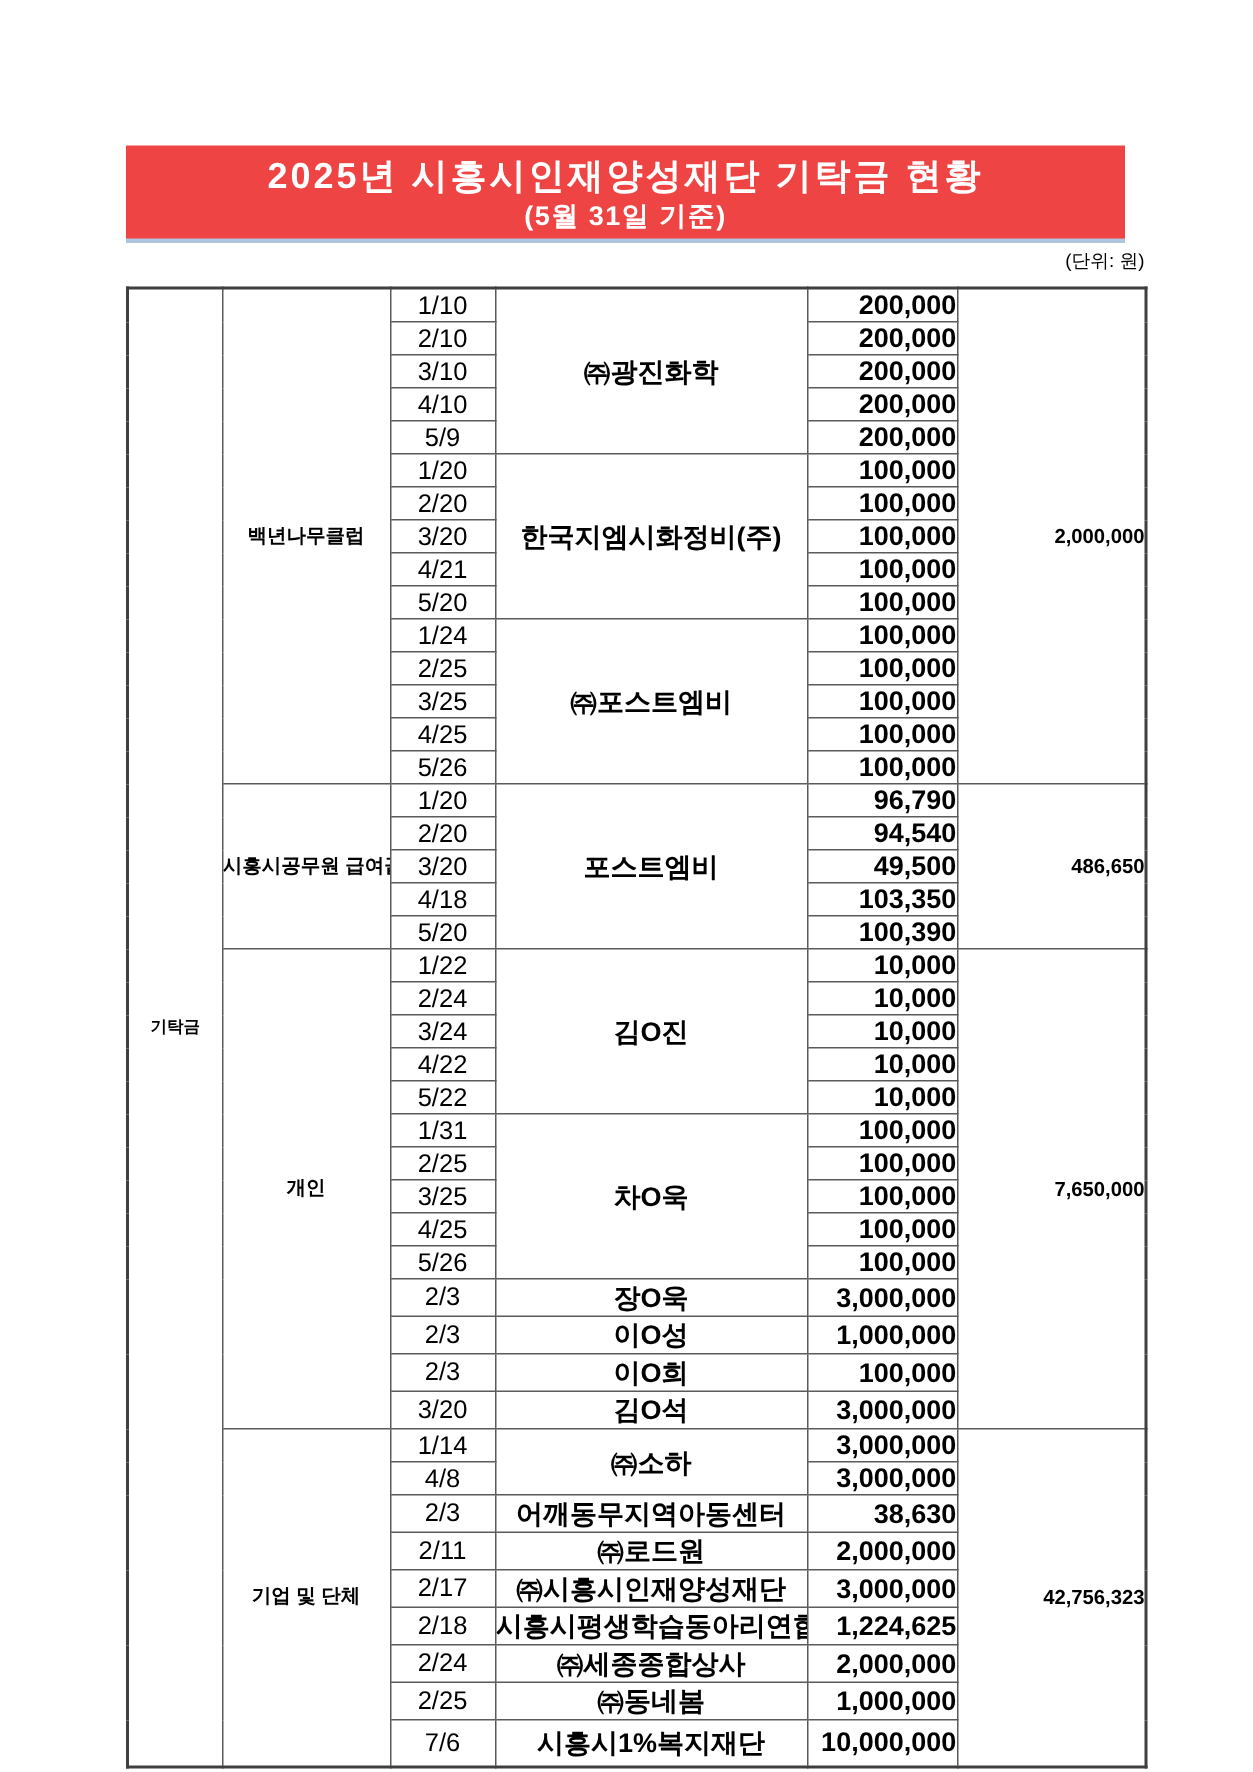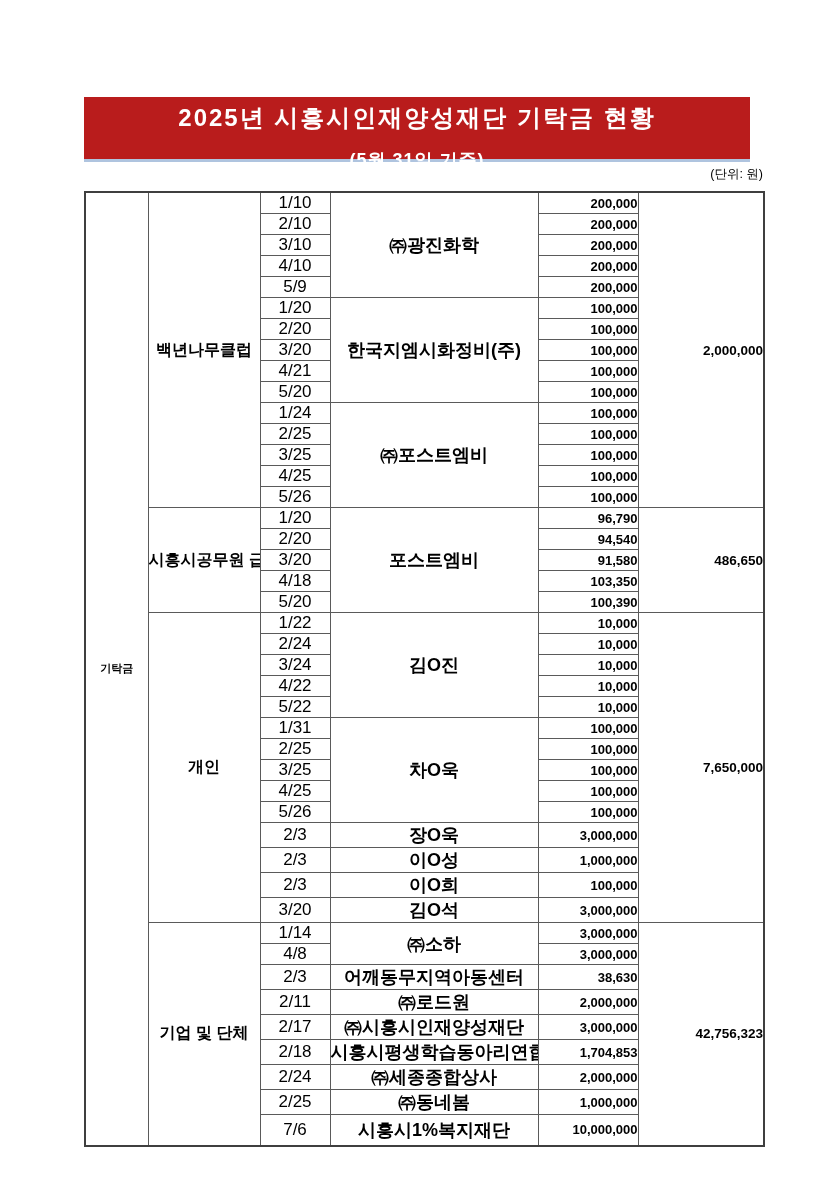--- a/index.html
+++ b/index.html
@@ -11,38 +11,38 @@
     font-family: "Liberation Sans", sans-serif;
     color: #000;
   }
   
   .banner {
     position: absolute;
     left: 84px;
     top: 97px;
     width: 666px;
     height: 62px;
-    background: #b91c1c;
+    background: #ef4444;
     border-bottom: 3px solid #AFC4DF;
     text-align: center;
     color: #ffffff;
   }
   .banner .t1 {
     padding-top: 7px;
     font-size: 24px;
     font-weight: 700;
     letter-spacing: 2px;
     line-height: 1.2;
   }
   .banner .t2 {
     font-size: 18px;
     font-weight: 700;
     letter-spacing: 1px;
     line-height: 1.2;
-    margin-top: 17px;
+    margin-top: 1px;
   }
   
   .unit {
     position: absolute;
     left: 84px;
     top: 166px;
     width: 679px;
     text-align: right;
     font-size: 12.5px;
     font-weight: 400;
@@ -63,24 +63,24 @@
   table.don td {
     border: 1px solid #5a5a5a;
     padding: 0;
     overflow: hidden;
     white-space: nowrap;
     vertical-align: middle;
   }
   table.don tr { height: 19.5px; }
   table.don tr.tall { height: 31px; }
   td.cat  { font-weight: 700; font-size: 11px; text-align: center; }
-  td.sub  { font-weight: 700; font-size: 16px; text-align: center; white-space: pre-line; line-height: 1.3; }
+  td.sub  { font-weight: 700; font-size: 13px; text-align: center; white-space: pre-line; line-height: 1.3; }
   td.date { font-weight: 400; font-size: 17px; text-align: center; }
   td.donor{ font-weight: 700; font-size: 18px; text-align: center; }
-  td.amt  { font-weight: 700; font-size: 13px; text-align: right; padding-right: 8px; }
+  td.amt  { font-weight: 700; font-size: 18px; text-align: right; padding-right: 8px; }
   td.tot  { font-weight: 700; font-size: 13.5px; text-align: right; padding-right: 13px; }
   
   td.ge { border-bottom: 3px double #4d4d4d; }
 </style>
 </head>
 <body>
 
 <div class="page">
 
   <div class="banner">
@@ -174,21 +174,21 @@
             <td class="donor ge" rowspan="5">포스트엠비</td>
             <td class="amt">96,790</td>
             <td class="tot ge" rowspan="5">486,650</td>
           </tr>
           <tr>
             <td class="date">2/20</td>
             <td class="amt">94,540</td>
           </tr>
           <tr>
             <td class="date">3/20</td>
-            <td class="amt">91,580</td>
+            <td class="amt">49,500</td>
           </tr>
           <tr>
             <td class="date">4/18</td>
             <td class="amt">103,350</td>
           </tr>
           <tr>
             <td class="date ge">5/20</td>
             <td class="amt ge">100,390</td>
           </tr>
           <tr>
@@ -277,21 +277,21 @@
             <td class="amt">2,000,000</td>
           </tr>
           <tr>
             <td class="date">2/17</td>
             <td class="donor">㈜시흥시인재양성재단</td>
             <td class="amt">3,000,000</td>
           </tr>
           <tr>
             <td class="date">2/18</td>
             <td class="donor">시흥시평생학습동아리연합회</td>
-            <td class="amt">1,704,853</td>
+            <td class="amt">1,224,625</td>
           </tr>
           <tr>
             <td class="date">2/24</td>
             <td class="donor">㈜세종종합상사</td>
             <td class="amt">2,000,000</td>
           </tr>
           <tr>
             <td class="date">2/25</td>
             <td class="donor">㈜동네봄</td>
             <td class="amt">1,000,000</td>

